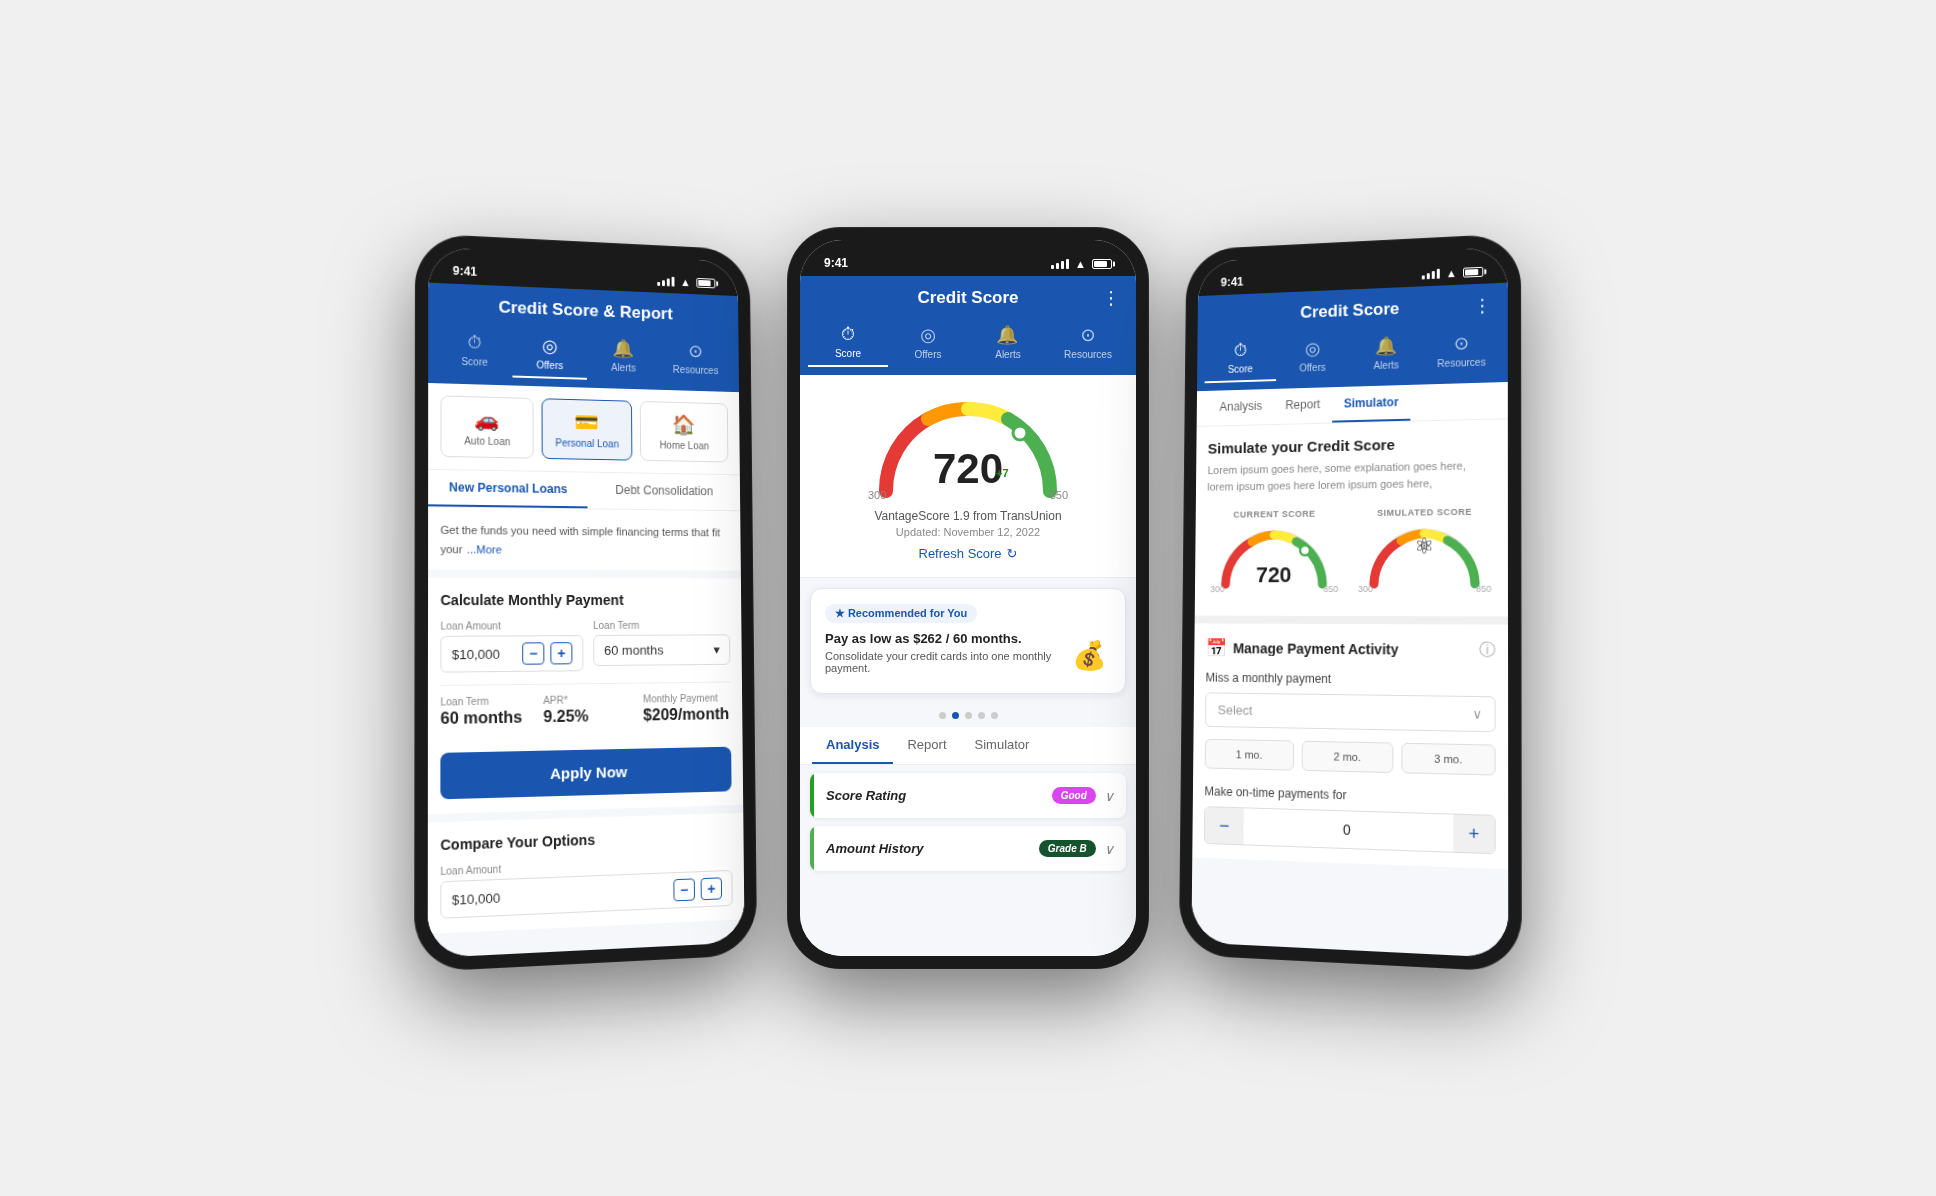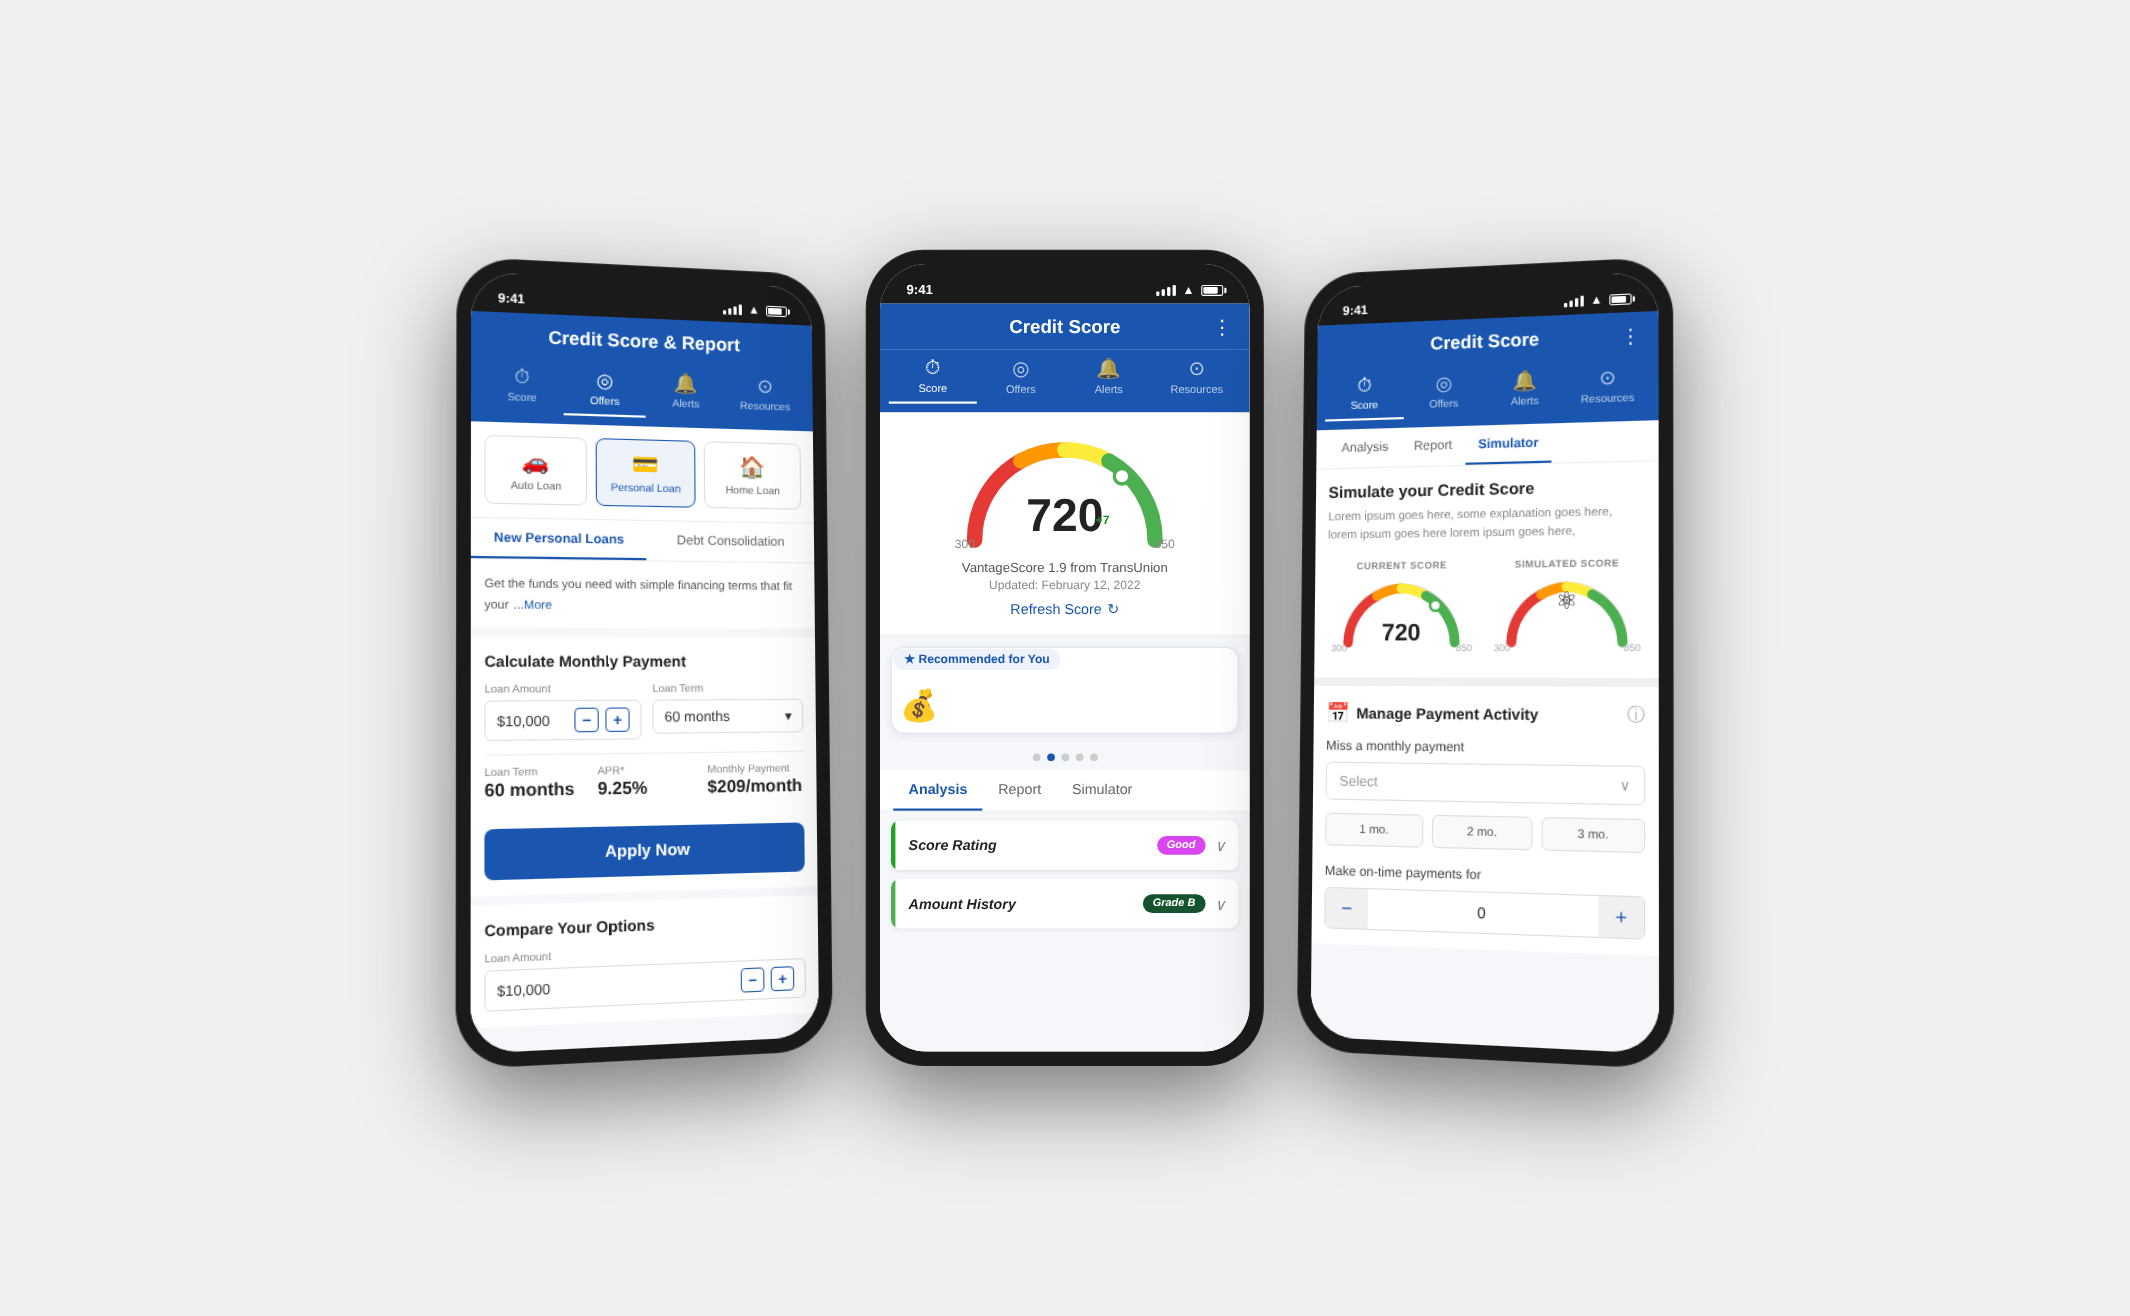--- a/index.html
+++ b/index.html
@@ -404,21 +404,21 @@
       cursor: pointer;
       font-weight: 500;
       display: flex;
       align-items: center;
       gap: 5px;
     }
     .recommended-card {
       background: white;
       border: 1px solid #e0e8f5;
       border-radius: 12px;
-      padding: 1px;
+      padding: 14px;
       margin: 10px;
       box-shadow: 0 2px 8px rgba(0,0,0,0.08);
     }
     .rec-badge {
       background: #eef3fb;
       color: #1a56b0;
       font-size: 11px;
       font-weight: 600;
       border-radius: 12px;
       padding: 3px 10px;
@@ -878,30 +878,34 @@
                 <path d="M 140,28 A 82,82 0 0,1 182,100" fill="none" stroke="#4caf50" stroke-width="14" stroke-linecap="round"></path>
 
                 <circle cx="152" cy="42" r="7" fill="white" stroke="#4caf50" stroke-width="3"></circle>
               </svg>
               <div class="score-number">720</div>
               <div class="score-change">+7</div>
               <div class="gauge-label-left">300</div>
               <div class="gauge-label-right">850</div>
             </div>
             <div class="score-source">VantageScore 1.9 from TransUnion</div>
-            <div class="score-updated">Updated: February 12, 2022</div>
+            <div class="score-updated">Updated: November 12, 2022</div>
             <div class="refresh-btn">
               <span>Refresh Score</span>
               <span>↻</span>
             </div>
           </div>
 
           <div class="recommended-card">
             <div class="rec-badge">Recommended for You</div>
             <div class="rec-row">
+              <div>
+                <div class="rec-text">Pay as low as $262 / 60 months.</div>
+                <div class="rec-sub">Consolidate your credit cards into one monthly payment.</div>
+              </div>
               <div class="rec-icon-area">💰</div>
             </div>
           </div>
 
           <div class="dots-row">
             <div class="dot"></div>
             <div class="dot active"></div>
             <div class="dot"></div>
             <div class="dot"></div>
             <div class="dot"></div>

